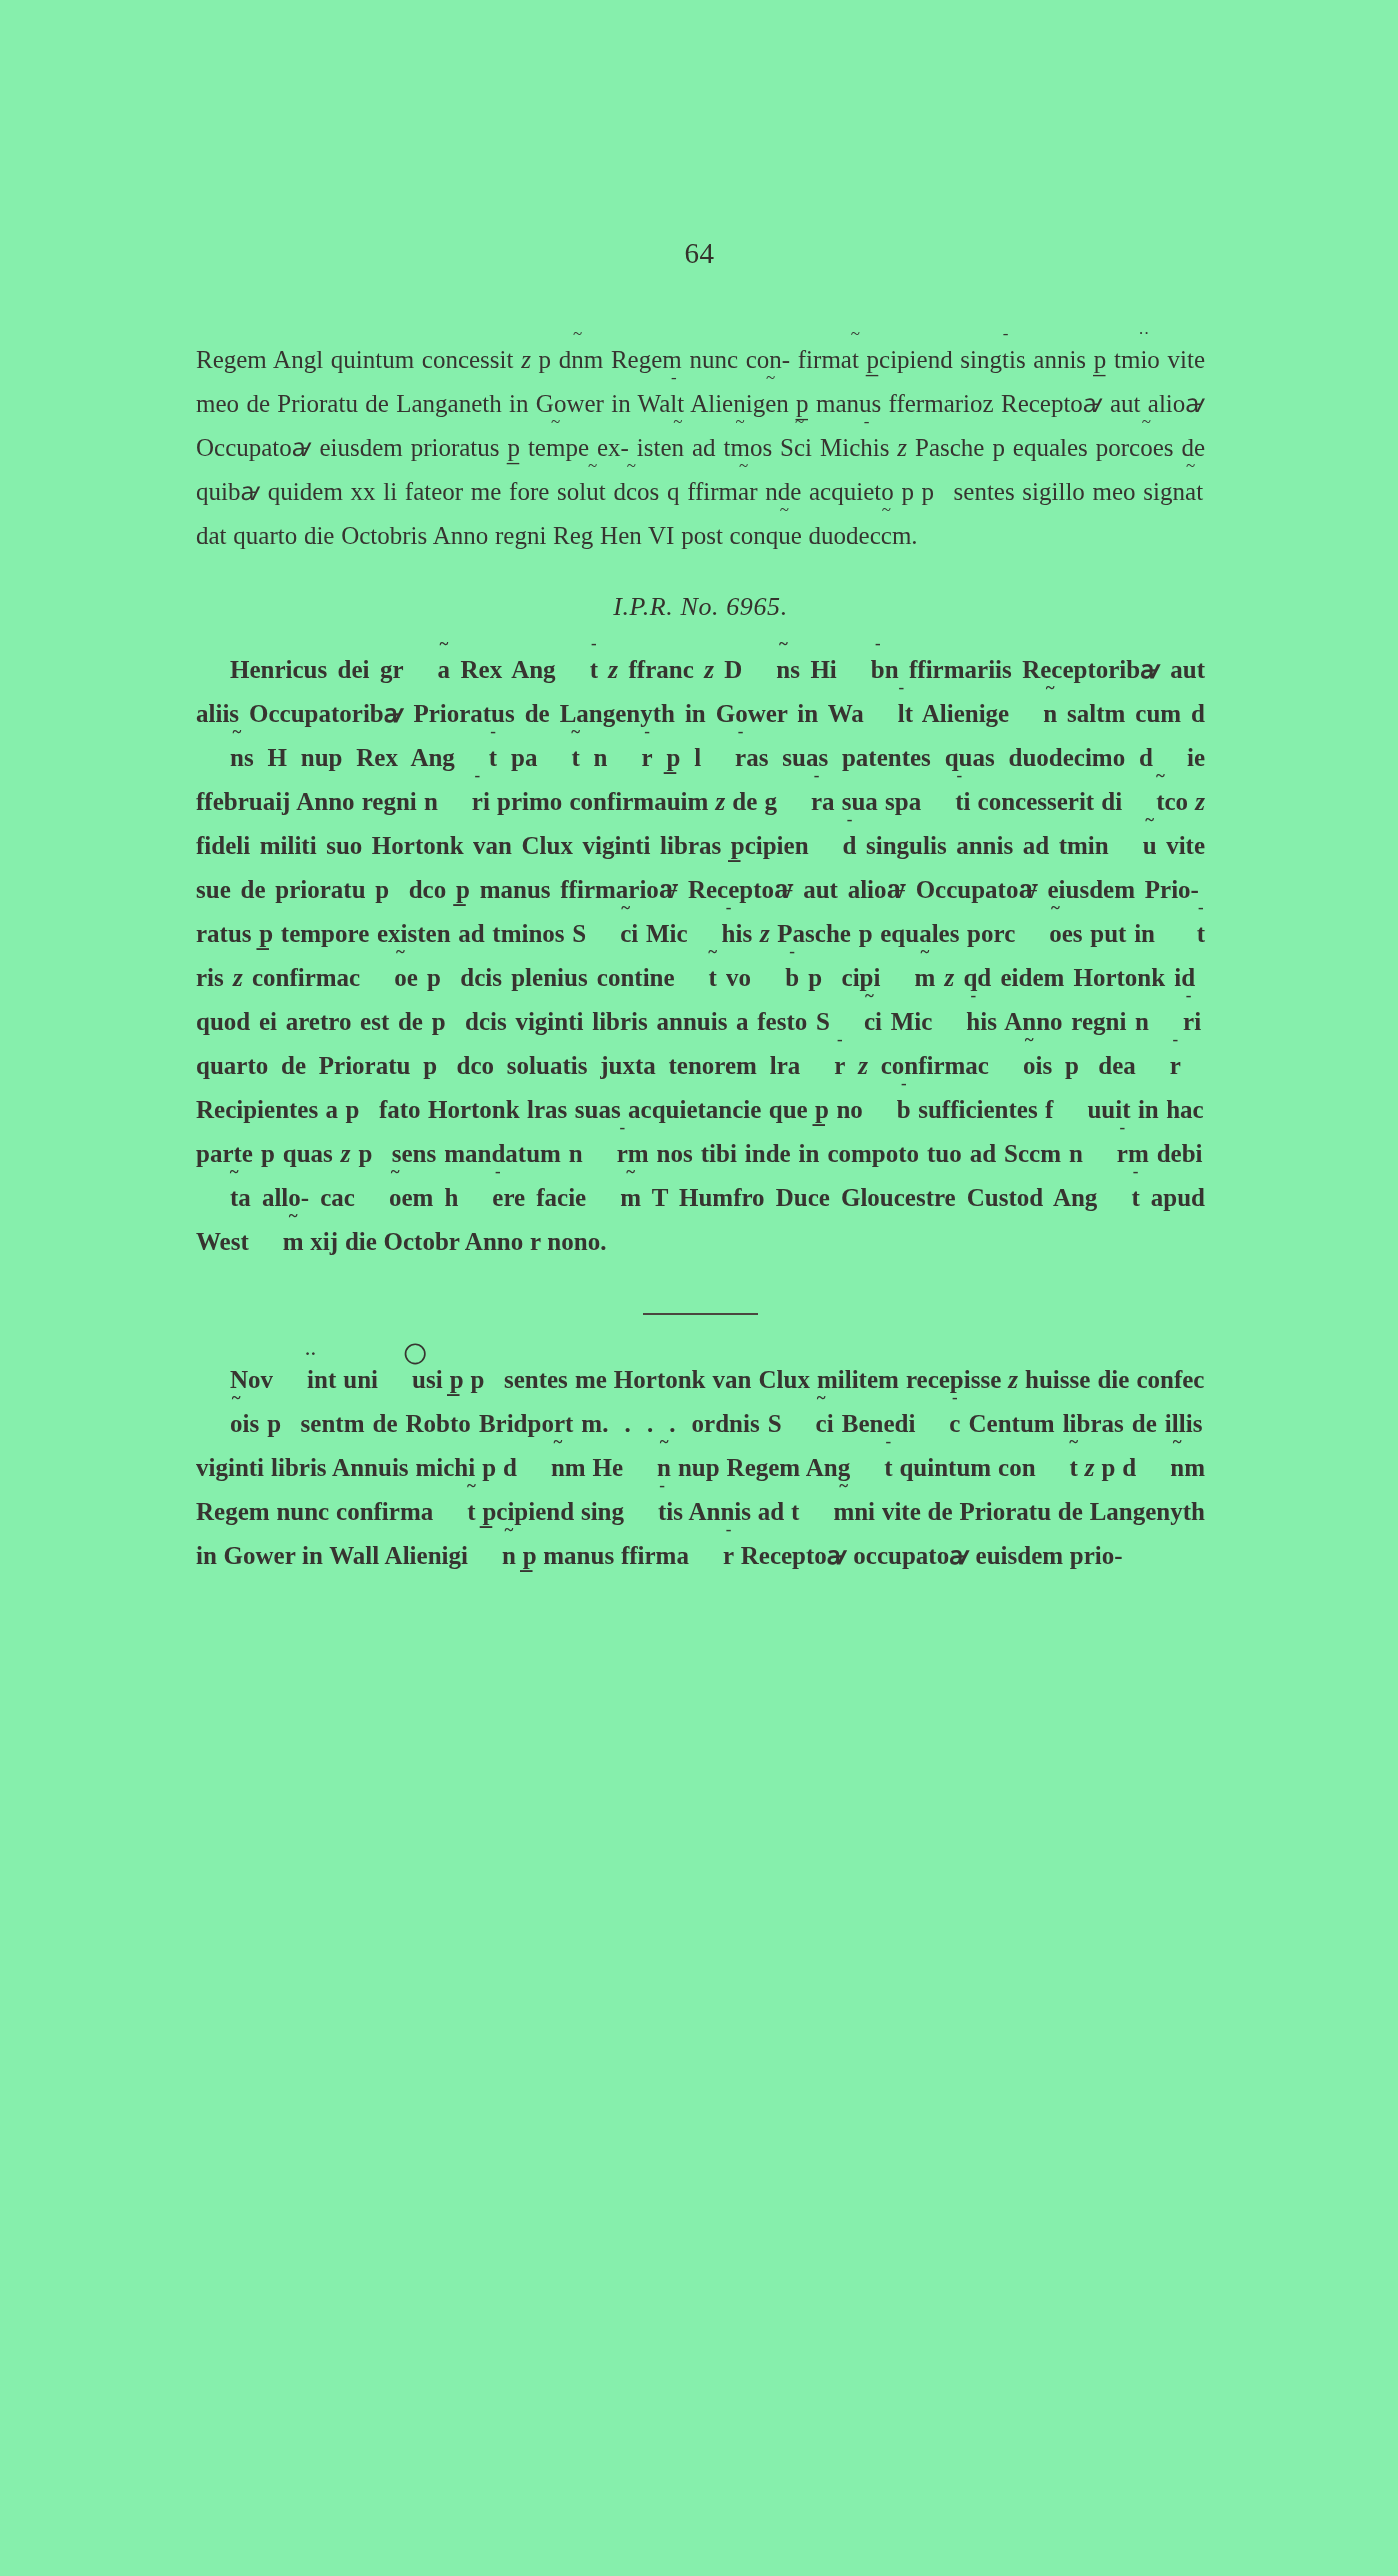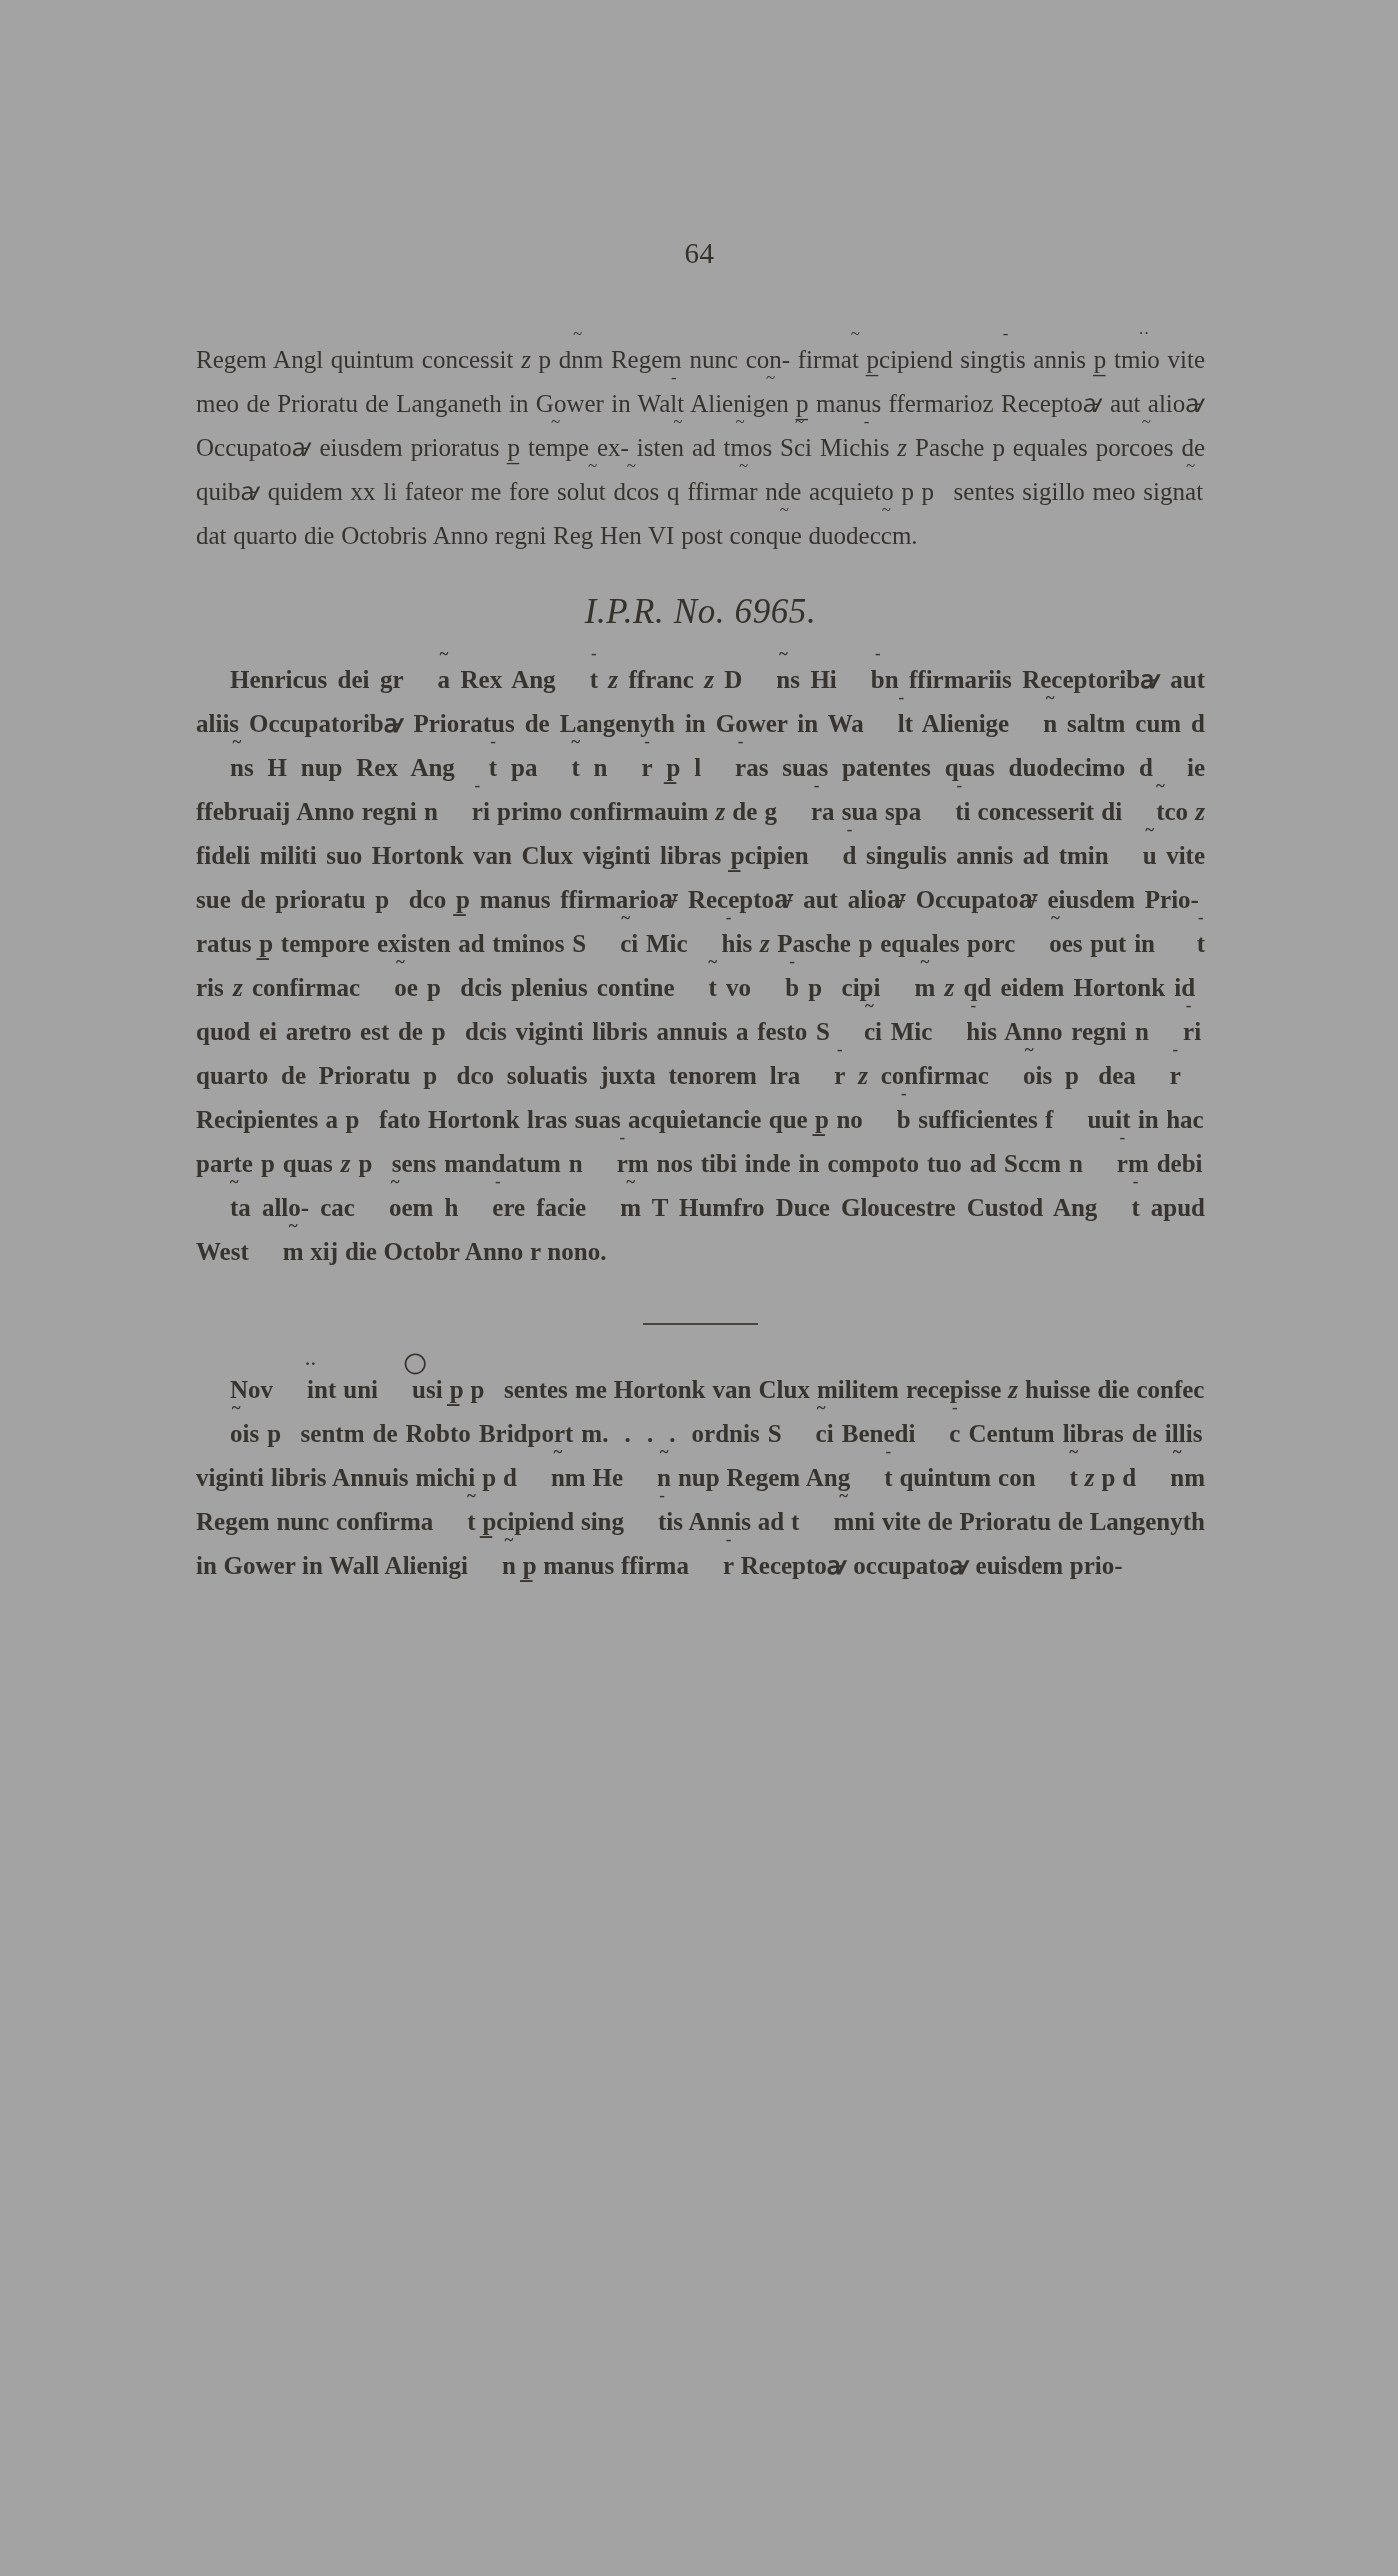--- a/index.html
+++ b/index.html
@@ -11,21 +11,21 @@
     width: 1399px;
     height: 2576px;
     font-family: "Liberation Serif", serif;
     color: #3a3730;
     position: relative;
   }
   .page {
     position: relative;
     width: 1399px;
     height: 2576px;
-    background: #a3a3a3;
+    background: #86efac;
   }
   .page-number {
     position: absolute;
     top: 237px;
     left: 0;
     width: 1399px;
     text-align: center;
     font-size: 29px;
     letter-spacing: 0.5px;
     color: #34312b;
@@ -46,21 +46,21 @@
     word-spacing: 0.5px;
   }
   .indent {
     text-indent: 34px;
     font-weight: bold;
   }
   .centered-head {
     margin: 34px 0 26px 0;
     text-align: center;
     font-style: italic;
-    font-size: 35px;
+    font-size: 26px;
     letter-spacing: 0.6px;
     color: #35322c;
   }
   .rule {
     margin: 49px auto 43px auto;
     width: 115px;
     border: none;
     border-top: 2px solid #4a463f;
   }
   

